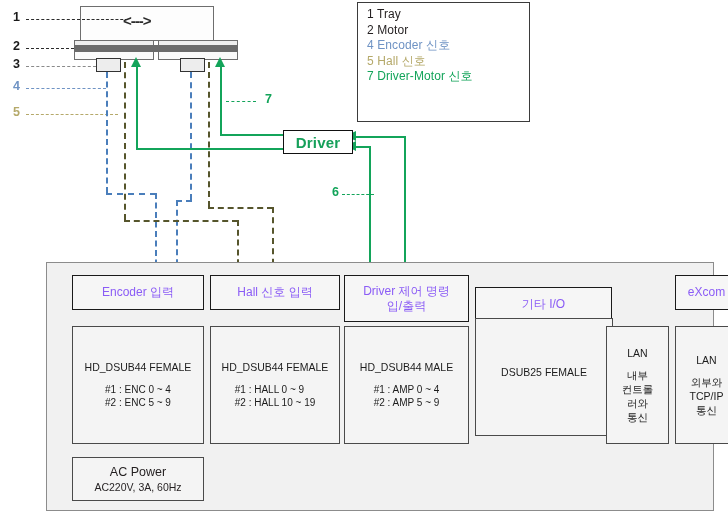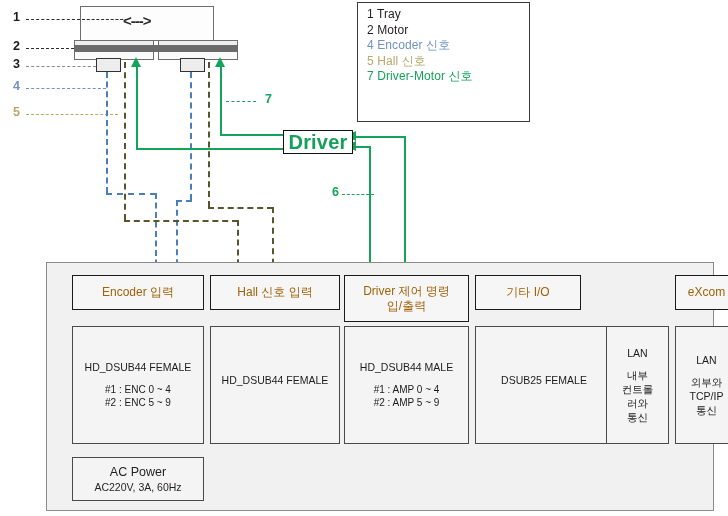--- a/index.html
+++ b/index.html
@@ -54,30 +54,30 @@
   .hg{border-top:2.8px solid #13a45a;}
 
   .arw{width:0;height:0;position:absolute;}
   .adown{border-left:5px solid transparent;border-right:5px solid transparent;}
   .aup{border-left:5px solid transparent;border-right:5px solid transparent;}
   .aleft{border-top:5px solid transparent;border-bottom:5px solid transparent;}
 
   
   #driver{left:283px;top:130px;width:70px;height:24px;
     background:#ffffff;border:1.5px solid #111;box-sizing:border-box;
-    font-size:20px;font-weight:bold;color:#16a05a;
+    font-size:15px;font-weight:bold;color:#16a05a;
     display:flex;align-items:center;justify-content:center;letter-spacing:.2px;}
 
   
   #chassis{left:46px;top:262px;width:668px;height:249px;
     background:#f1f1f1;border:1px solid #8c8c8c;box-sizing:border-box;}
 
   .tbox{position:absolute;background:#f6f6f6;border:1.6px solid #1a1a1a;
     box-sizing:border-box;display:flex;align-items:center;justify-content:center;
-    text-align:center;font-size:12px;line-height:15px;color:#a16207;}
+    text-align:center;font-size:12px;line-height:15px;color:#8b5cf6;}
   .dbox{position:absolute;background:#f4f4f4;border:1.2px solid #4a4a4a;
     box-sizing:border-box;display:flex;flex-direction:column;
     align-items:center;justify-content:center;text-align:center;color:#1c1c1c;}
   .dtitle{font-size:10.5px;margin-bottom:9px;white-space:pre-line;line-height:13px;}
   .dlines{font-size:10px;line-height:13.5px;white-space:pre-line;}
   .dsmall{font-size:10.5px;line-height:14px;white-space:pre-line;}
   .acbox{position:absolute;background:#f4f4f4;border:1.2px solid #4a4a4a;
     box-sizing:border-box;display:flex;flex-direction:column;
     align-items:center;justify-content:center;text-align:center;}
   .ac1{font-size:12.5px;line-height:16px;}
@@ -177,40 +177,42 @@
 <div class="abs arw aleft" style="left:346px;top:131px;border-right:10px solid #13a45a"></div>
 
 <div class="abs" id="driver">Driver</div>
 
 <div class="abs" id="chassis">
 
   <div class="tbox" style="left:25px;top:12px;width:132px;height:35px">Encoder 입력</div>
   <div class="tbox" style="left:163px;top:12px;width:130px;height:35px">Hall 신호 입력</div>
   <div class="tbox" style="left:297px;top:12px;width:125px;height:47px;white-space:pre-line">Driver 제어 명령
 입/출력</div>
-  <div class="tbox" style="left:428px;top:12px;width:106px;height:35px">기타 I/O</div>
+  <div class="tbox" style="left:428px;top:24px;width:137px;height:35px">기타 I/O</div>
   <div class="tbox" style="left:628px;top:12px;width:63px;height:35px">eXcom</div>
 
   <div class="dbox" style="left:25px;top:63px;width:132px;height:118px">
     <div class="dtitle">HD_DSUB44 FEMALE</div>
     <div class="dlines" style="text-align:left">#1 : ENC 0 ~ 4
 #2 : ENC 5 ~ 9</div>
   </div>
 
   <div class="dbox" style="left:163px;top:63px;width:130px;height:118px">
     <div class="dtitle">HD_DSUB44 FEMALE</div>
+    <div class="dlines" style="text-align:left">#1 : HALL 0 ~ 9
+#2 : HALL 10 ~ 19</div>
   </div>
 
   <div class="dbox" style="left:297px;top:63px;width:125px;height:118px">
     <div class="dtitle">HD_DSUB44 MALE</div>
     <div class="dlines" style="text-align:left">#1 : AMP 0 ~ 4
 #2 : AMP 5 ~ 9</div>
   </div>
 
-  <div class="dbox" style="left:428px;top:63px;width:138px;height:118px">
+  <div class="dbox" style="left:428px;top:55px;width:138px;height:118px">
     <div class="dtitle">DSUB25 FEMALE</div>
   </div>
 
   <div class="dbox" style="left:559px;top:63px;width:63px;height:118px">
     <div class="dtitle" style="margin-bottom:8px">LAN</div>
     <div class="dsmall">내부
 컨트롤
 러와
 통신</div>
   </div>

